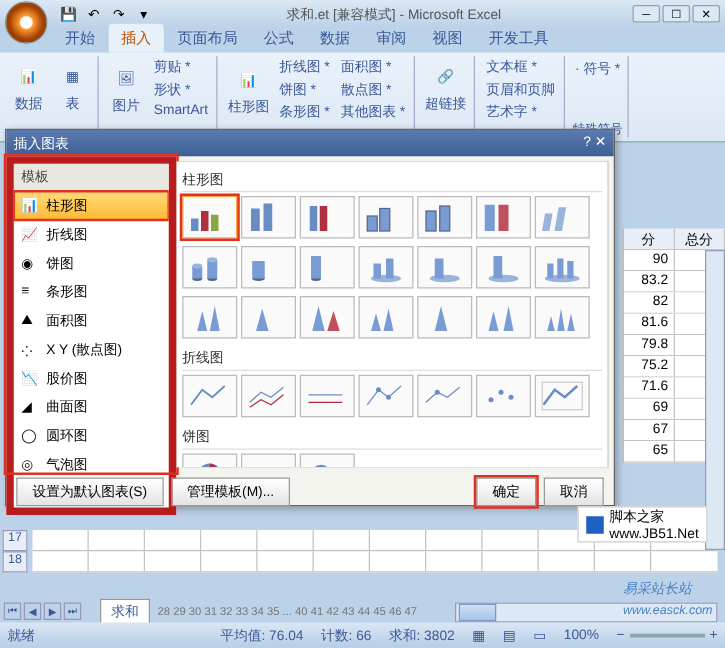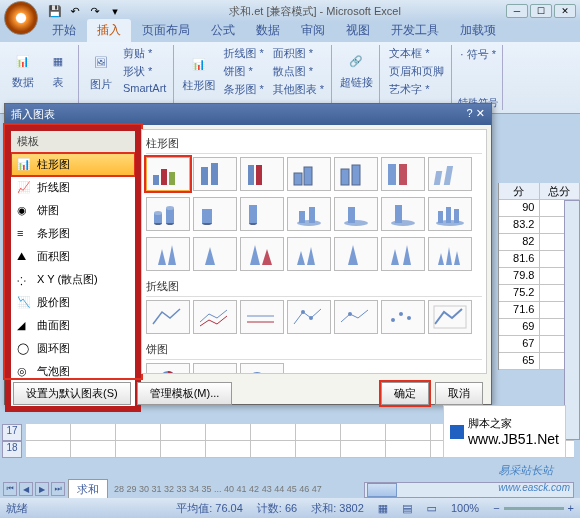--- a/index.html
+++ b/index.html
@@ -44,30 +44,30 @@
 .sh{display:flex;border-bottom:1px solid #c4c4c4;height:17px}
 .shc{flex:1;border-right:1px solid #c4c4c4;text-align:right;padding:1px 4px;font-size:11px;background:#fff}
 .shc.hdr{background:#e8eef7;text-align:center;font-weight:normal}
 .rowhdr{position:absolute;left:2px;top:424px;width:20px;background:#e8eef7}
 .rhc{height:17px;border:1px solid #99b;text-align:center;font-size:10px;color:#3b5998}
 .gridblank{position:absolute;left:26px;top:424px;right:6px;height:34px;background:#fff}
 .gbrow{display:flex;height:17px;border-bottom:1px solid #c4c4c4}
 .gbc{width:45px;border-right:1px solid #c4c4c4}
 .sheet-tabs{position:absolute;left:2px;bottom:20px;height:18px;display:flex;align-items:center;font-size:10px;color:#3b5998}
 .stbtn{width:14px;height:14px;border:1px solid #99b;margin:0 1px;display:flex;align-items:center;justify-content:center;font-size:8px}
-.stab{padding:2px 8px;background:#fff;border:1px solid #999;border-bottom:none;margin-left:2px}
+.stab{padding:2px 8px;background:#fff;border:1px solid #999;border-bottom:none;margin-left:14px}
 .scroll-h{position:absolute;bottom:20px;right:6px;width:210px;height:16px;background:#dce8f4;border:1px solid #99b;display:flex}
 .scroll-thumb{background:linear-gradient(#cfe0f4,#a8c4e8);border:1px solid #7799cc;width:30px;margin-left:2px}
 .scroll-v{position:absolute;right:0;top:200px;width:16px;height:240px;background:#dce8f4;border:1px solid #99b}
 .status{position:absolute;bottom:0;left:0;right:0;height:20px;background:linear-gradient(#dae6f4,#b8cde6);display:flex;align-items:center;padding:0 6px;font-size:10px;color:#3b5998;gap:14px}
 .status .sp{flex:1}
 .zoom{display:flex;align-items:center;gap:4px}
 .zslide{width:60px;height:3px;background:#8aa;position:relative}
 .watermark{position:absolute;right:10px;bottom:24px;font-size:14px;color:#4682c4;font-style:italic;z-index:50}
-.wm1{position:absolute;right:14px;top:405px;background:#fff;border:1px solid #ccc;padding:10px 6px;font-size:12px;display:flex;align-items:center;gap:4px;z-index:50}
+.wm1{position:absolute;right:14px;top:405px;background:#fff;border:1px solid #ccc;padding:0 6px;font-size:12px;display:flex;align-items:center;gap:4px;z-index:50}
 .wm1-logo{width:14px;height:14px;background:#2060c0;display:inline-block}
 </style>
 </head>
 <body>
 
 <div class="titlebar">
   <div class="office-btn"></div>
   <div class="qat">
     <div class="qat-btn">💾</div>
     <div class="qat-btn">↶</div>
@@ -88,21 +88,20 @@
 
 <div class="tabs">
   <div class="tab">开始</div>
   <div class="tab active">插入</div>
   <div class="tab">页面布局</div>
   <div class="tab">公式</div>
   <div class="tab">数据</div>
   <div class="tab">审阅</div>
   <div class="tab">视图</div>
   <div class="tab">开发工具</div>
-  <div class="tab">加载项</div>
 </div>
 
 <div class="ribbon">
   <div class="rgroup">
     <div class="rgroup-items">
       <div class="rbtn">
           <div class="rbtn-ico">📊</div>
           <span>数据</span>
         </div>
       <div class="rbtn">
@@ -479,21 +478,21 @@
     <button class="dlg-btn">设置为默认图表(S)</button>
     <button class="dlg-btn">管理模板(M)...</button>
     <div style="flex:1"></div>
     <button class="dlg-btn hl">确定</button>
     <button class="dlg-btn">取消</button>
   </div>
 </div>
 
 <div class="wm1">
   <span class="wm1-logo"></span>
-  <span><span>脚本之家</span><br><span style="font-size:14px">www.JB51.Net</span></span>
+  <span><span>脚本之家</span><br><span style="font-size:11px">www.JB51.Net</span></span>
 </div>
 
 <div class="rowhdr">
   <div class="rhc">17</div>
   <div class="rhc">18</div>
 </div>
 <div class="gridblank">
   <div class="gbrow">
       <div class="gbc"></div>
       <div class="gbc"></div>

